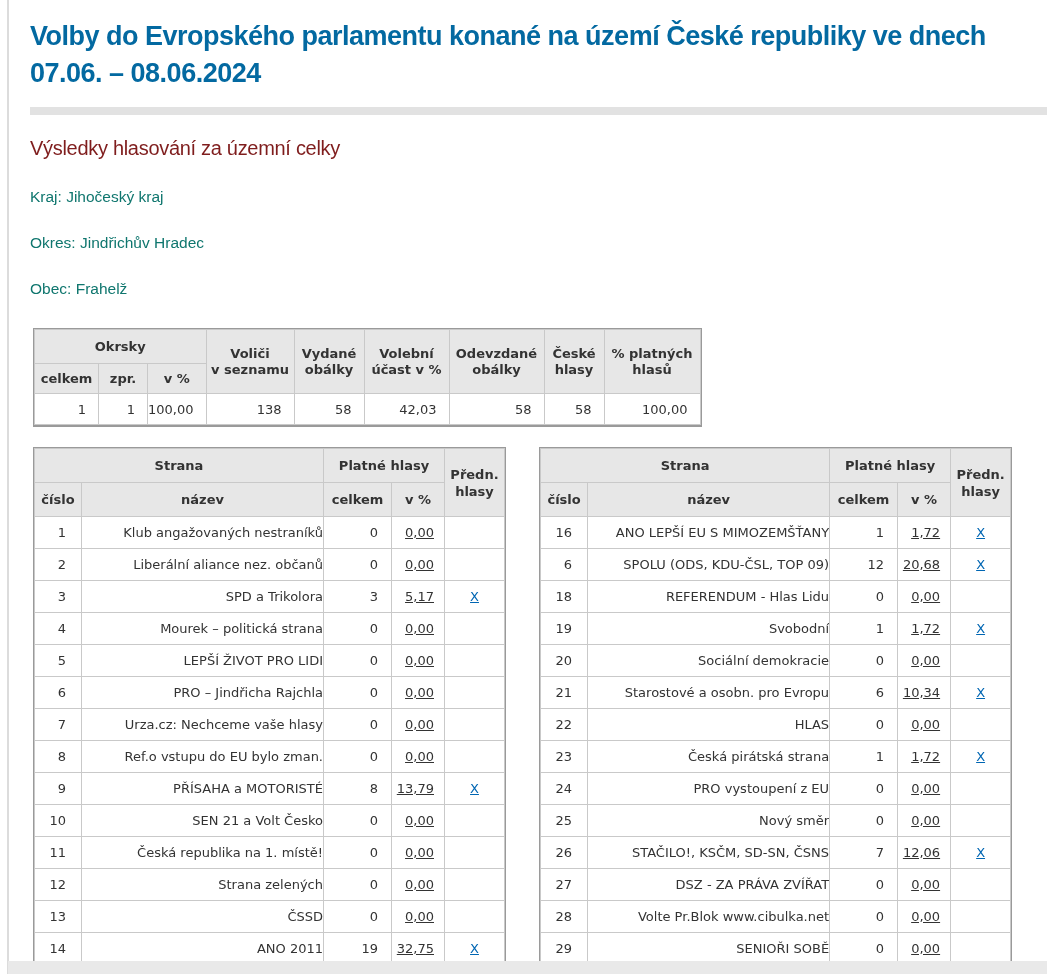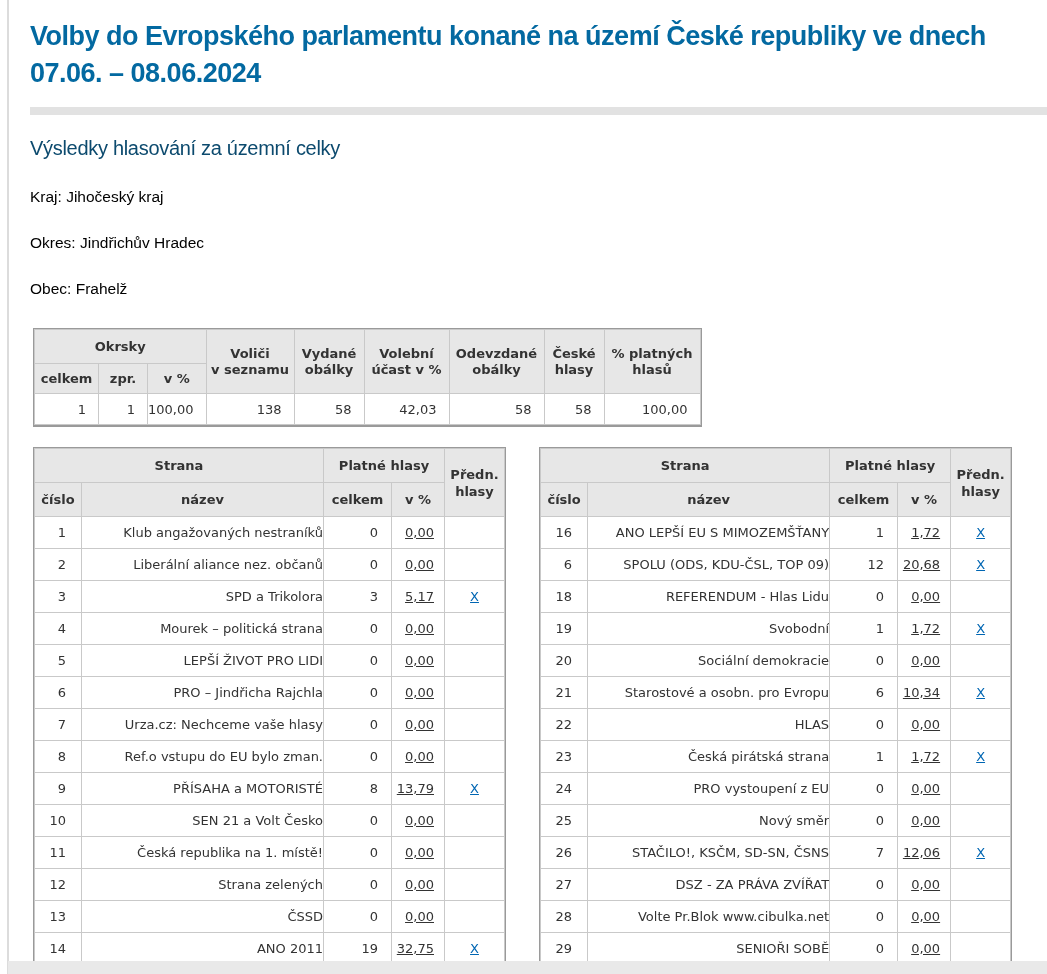--- a/index.html
+++ b/index.html
@@ -32,28 +32,28 @@
     margin: 15px 0 0 30px;
     height: 8px;
     background: #e2e2e2;
   }
 
   h2.section-title {
     margin: 22px 30px 0 30px;
     font-family: "Liberation Sans", sans-serif;
     font-weight: normal;
     font-size: 20px;
-    color: #0c4a6e;
+    color: #7f1d1d;
     letter-spacing: -0.3px;
   }
   p.geo-line {
     margin: 28px 30px 0 30px;
     font-family: "Liberation Sans", sans-serif;
     font-size: 15.5px;
-    color: #000000;
+    color: #0f766e;
   }
 
   .tbl-wrap {
     display: inline-block; vertical-align: top;
     border: 1px solid #9a9a9a;
     border-bottom-width: 2px;
     background: #fff;
   }
   .summary-wrap { margin: 30px 0 0 33px; }
   table { border-collapse: collapse; table-layout: fixed; }

